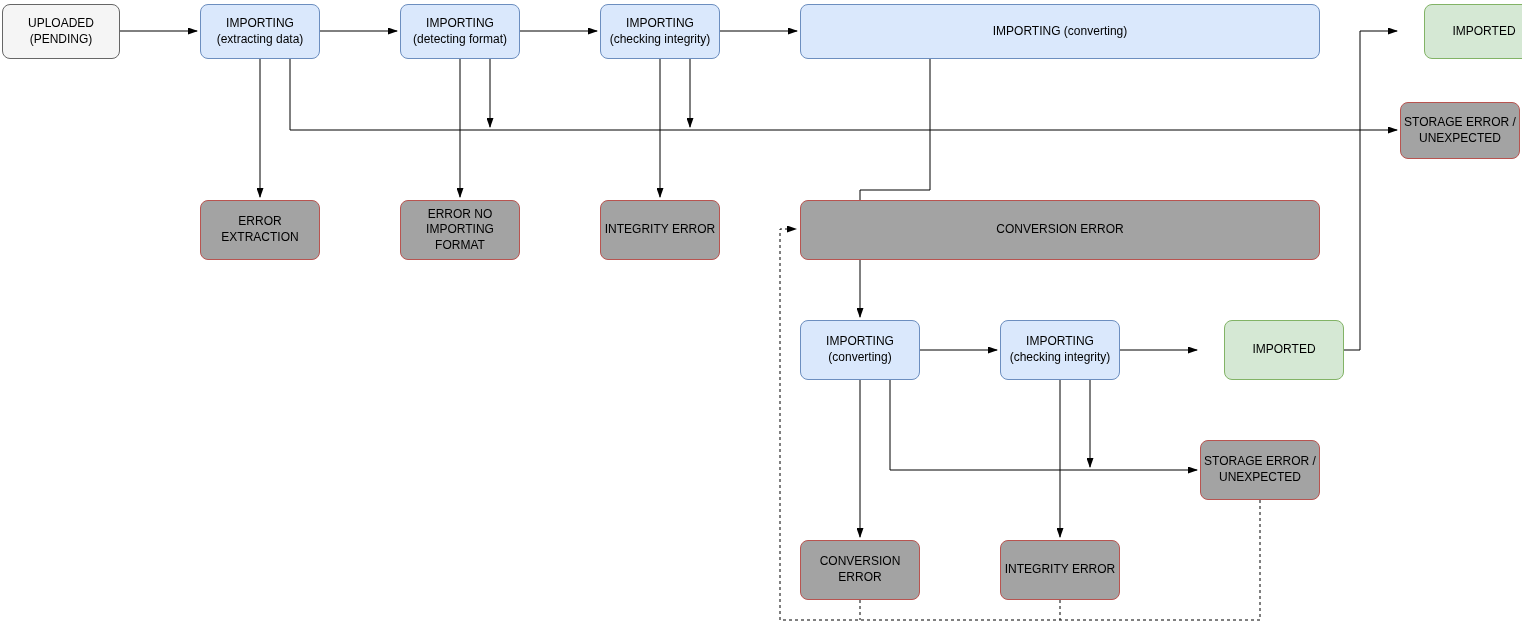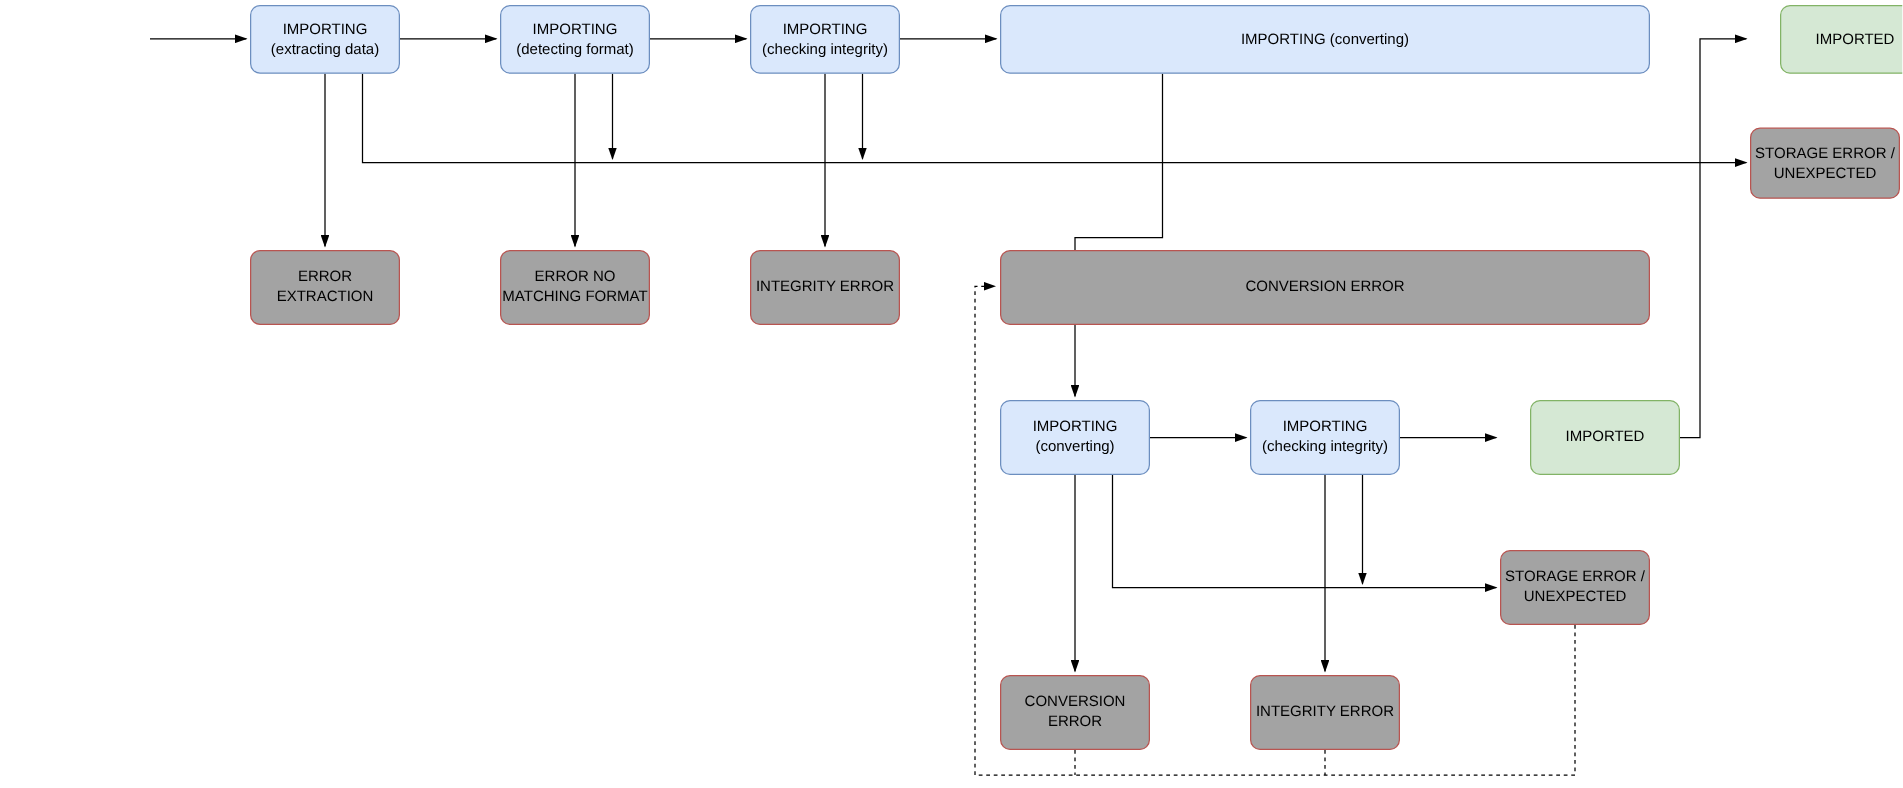--- a/index.html
+++ b/index.html
@@ -86,35 +86,37 @@
 
     <path class="edge" d="M860 380 L860 537" marker-end="url(#arr)"></path>
     <path class="edge" d="M1060 380 L1060 537" marker-end="url(#arr)"></path>
 
     <path class="edge dashed" d="M860 600 L860 620"></path>
     <path class="edge dashed" d="M1060 600 L1060 620"></path>
     <path class="edge dashed" d="M1260 500 L1260 620"></path>
     <path class="edge dashed" d="M1260 620 L780 620 L780 229 L796 229" marker-end="url(#arr)"></path>
   </svg>
 
+  <div class="node neutral" style="left:2px;   top:4px;   width:118px; height:55px;">UPLOADED
+(PENDING)</div>
   <div class="node process" style="left:200px; top:4px;   width:120px; height:55px;">IMPORTING
 (extracting data)</div>
   <div class="node process" style="left:400px; top:4px;   width:120px; height:55px;">IMPORTING
 (detecting format)</div>
   <div class="node process" style="left:600px; top:4px;   width:120px; height:55px;">IMPORTING
 (checking integrity)</div>
   <div class="node process" style="left:800px; top:4px;   width:520px; height:55px;">IMPORTING (converting)</div>
   <div class="node success" style="left:1400px; top:4px;  width:120px; height:55px;">IMPORTED</div>
   <div class="node error" style="left:1400px; top:102px; width:120px; height:57px;">STORAGE ERROR /
 UNEXPECTED</div>
 
   <div class="node error" style="left:200px; top:200px; width:120px; height:60px;">ERROR
 EXTRACTION</div>
   <div class="node error" style="left:400px; top:200px; width:120px; height:60px;">ERROR NO
-MATCHING FORMAT</div>
+IMPORTING FORMAT</div>
   <div class="node error" style="left:600px; top:200px; width:120px; height:60px;">INTEGRITY ERROR</div>
   <div class="node error" style="left:800px; top:200px; width:520px; height:60px;">CONVERSION ERROR</div>
 
   <div class="node process" style="left:800px;  top:320px; width:120px; height:60px;">IMPORTING
 (converting)</div>
   <div class="node process" style="left:1000px; top:320px; width:120px; height:60px;">IMPORTING
 (checking integrity)</div>
   <div class="node success" style="left:1200px; top:320px; width:120px; height:60px;">IMPORTED</div>
   <div class="node error" style="left:1200px; top:440px; width:120px; height:60px;">STORAGE ERROR /
 UNEXPECTED</div>

